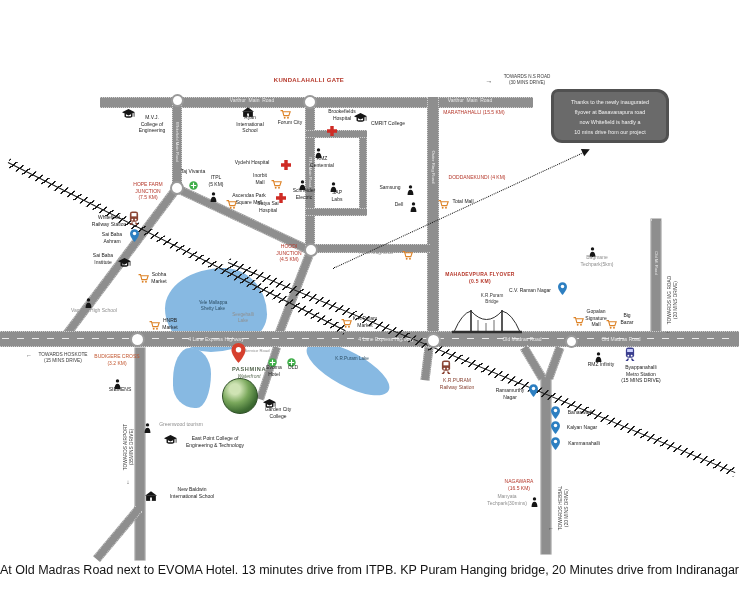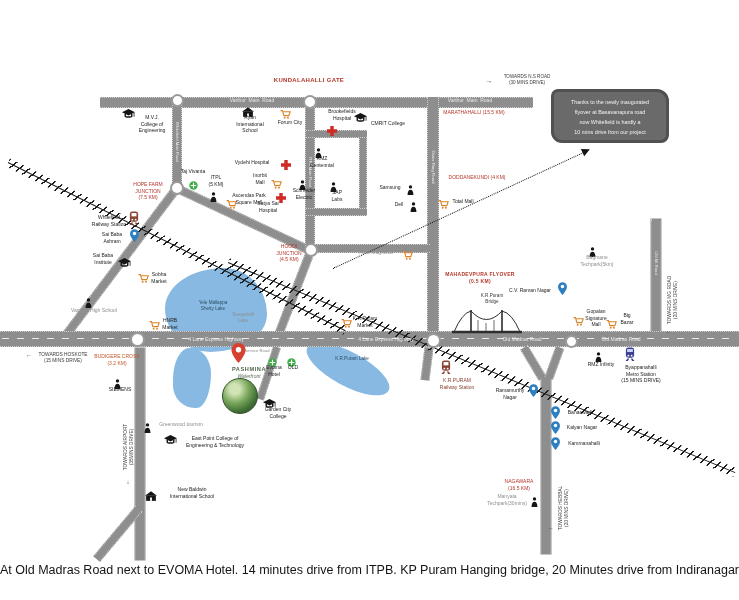--- a/index.html
+++ b/index.html
@@ -404,13 +404,13 @@
         <path d="M26 14v12M34 17v9M42 14v12" stroke-width=".7"></path>
       </svg></div>
     <div class="lm" style="left: 231px; top: 343px;"><svg width="15" height="20" viewBox="0 0 12 17">
         <path d="M6 0C2.7 0 0 2.7 0 6c0 4.4 6 11 6 11s6-6.6 6-11c0-3.3-2.7-6-6-6z" fill="#d6402e"></path>
         <circle cx="6" cy="5.8" r="2.3" fill="#fff"></circle>
       </svg></div>
     <div class="mtext" style="left: 249px; top: 366px; color: rgb(83, 101, 78); font-size: 5.6px; font-weight: bold; letter-spacing: 0.6px; transform: translateX(-50%);">PASHMINA</div>
     <div class="mtext" style="left: 249px; top: 373px; color: rgb(92, 110, 87); font-size: 5px; font-style: italic; transform: translateX(-50%);">Waterfront</div>
     <div class="globe" style="left: 222px; top: 378px; width: 34px; height: 34px;"></div>
   </div>
-<div class="footer">At Old Madras Road next to EVOMA Hotel. 14 minutes drive from ITPB. KP Puram Hanging bridge, 20 Minutes drive from Indiranagar</div>
+<div class="footer">At Old Madras Road next to EVOMA Hotel. 13 minutes drive from ITPB. KP Puram Hanging bridge, 20 Minutes drive from Indiranagar</div>
 
 </body></html>

